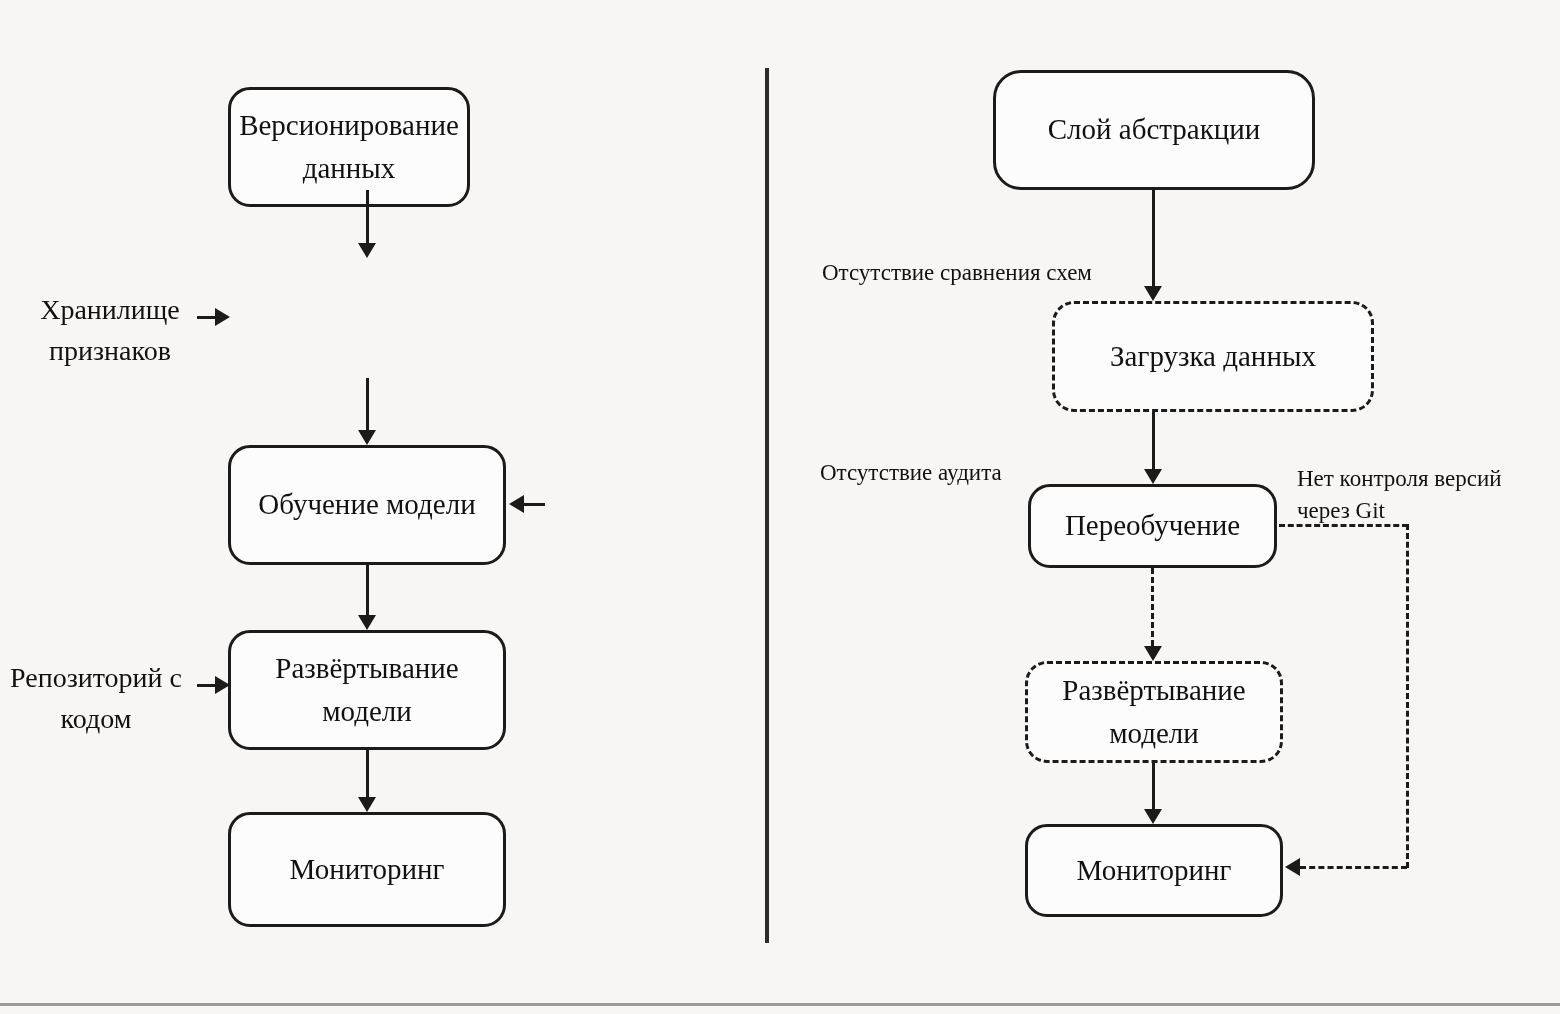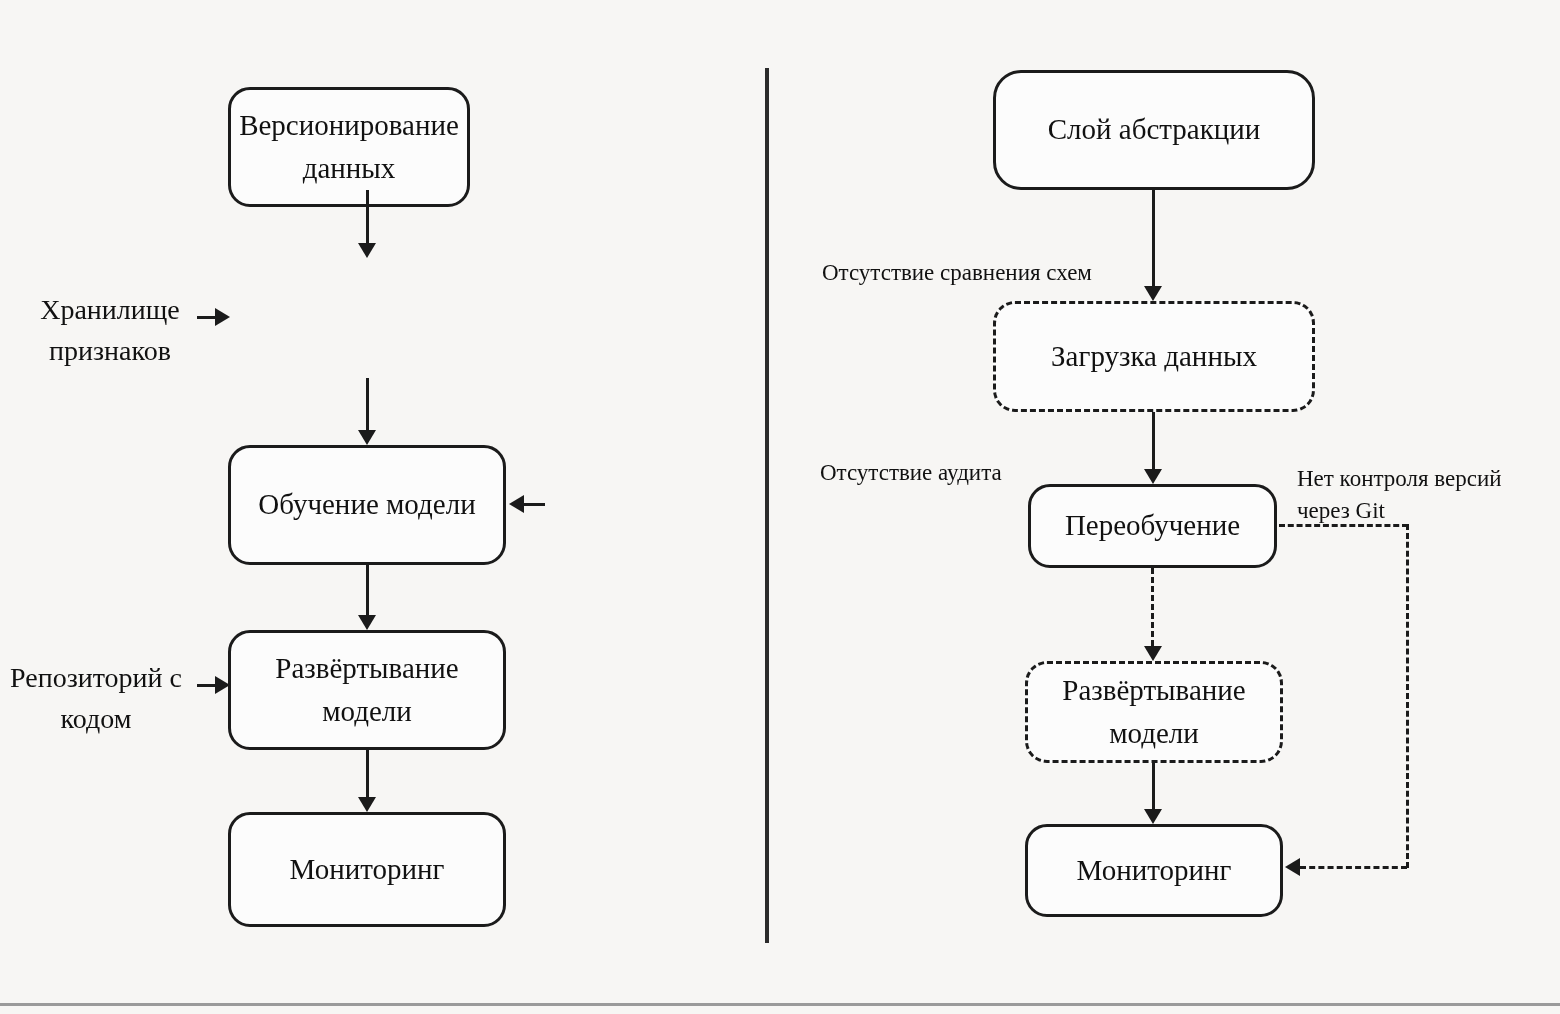--- a/index.html
+++ b/index.html
@@ -87,21 +87,21 @@
 
   <div class="divider" style="left:765px; top:68px; width:4px; height:875px;"></div>
 
   <div class="node" style="left:993px; top:70px; width:322px; height:120px;border-radius:28px;">
     <span>Слой абстракции</span>
   </div>
 
   <div class="shaft-v" style="left:1152px; top:190px; height:96px;"></div>
   <div class="head-down" style="left:1144px; top:286px;"></div>
 
-  <div class="node dashed" style="left:993px; top:301px; width:322px; height:111px;text-align:center;">
+  <div class="node dashed" style="left:1052px; top:301px; width:322px; height:111px;text-align:center;">
     <span>Загрузка данных</span>
   </div>
 
   <div class="shaft-v" style="left:1152px; top:412px; height:57px;"></div>
   <div class="head-down" style="left:1144px; top:469px;"></div>
 
   <div class="node" style="left:1028px; top:484px; width:249px; height:84px;">
     <span>Переобучение</span>
   </div>
 

